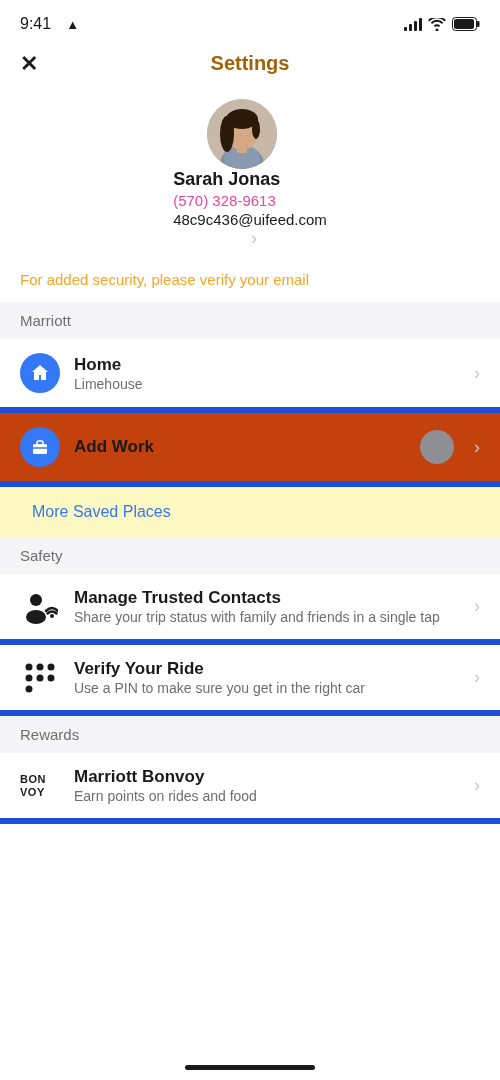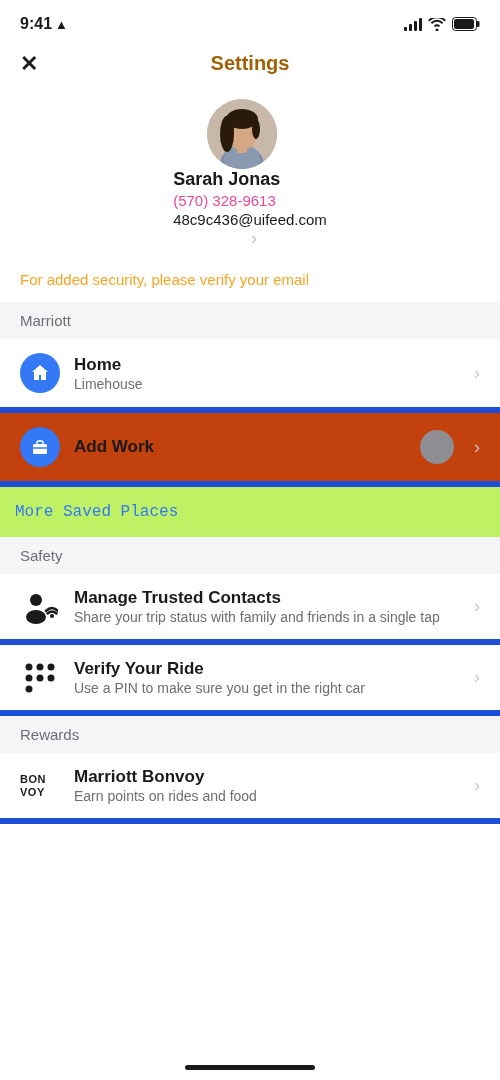--- a/index.html
+++ b/index.html
@@ -17,24 +17,24 @@
     
     .status-bar {
       display: flex;
       justify-content: space-between;
       align-items: center;
       padding: 10px 20px 6px 20px;
       height: 44px;
     }
     .status-time {
       font-size: 16px;
-      font-weight: 700;
-      display: flex;
-      align-items: center;
-      gap: 3px;
+      font-weight: 400;
+      display: flex;
+      align-items: center;
+      gap: 15px;
     }
     .status-icons {
       display: flex;
       align-items: center;
       gap: 6px;
     }
     .signal-bars {
       display: flex;
       align-items: flex-end;
       gap: 2px;
@@ -188,23 +188,22 @@
       width: 34px;
       height: 34px;
       border-radius: 50%;
       background: #8e8e93;
       margin-right: 12px;
       flex-shrink: 0;
     }
 
     
     .more-saved {
-      padding: 16px 15px;
-      background: #bef264;
-      font-family: Liberation Mono, monospace;
+      padding: 16px 32px;
+      background: #fef9c3;
     }
     .more-saved-text {
       color: #3478f6;
       font-size: 16px;
       font-weight: 500;
       cursor: pointer;
     }
 
     
     .icon-large {

